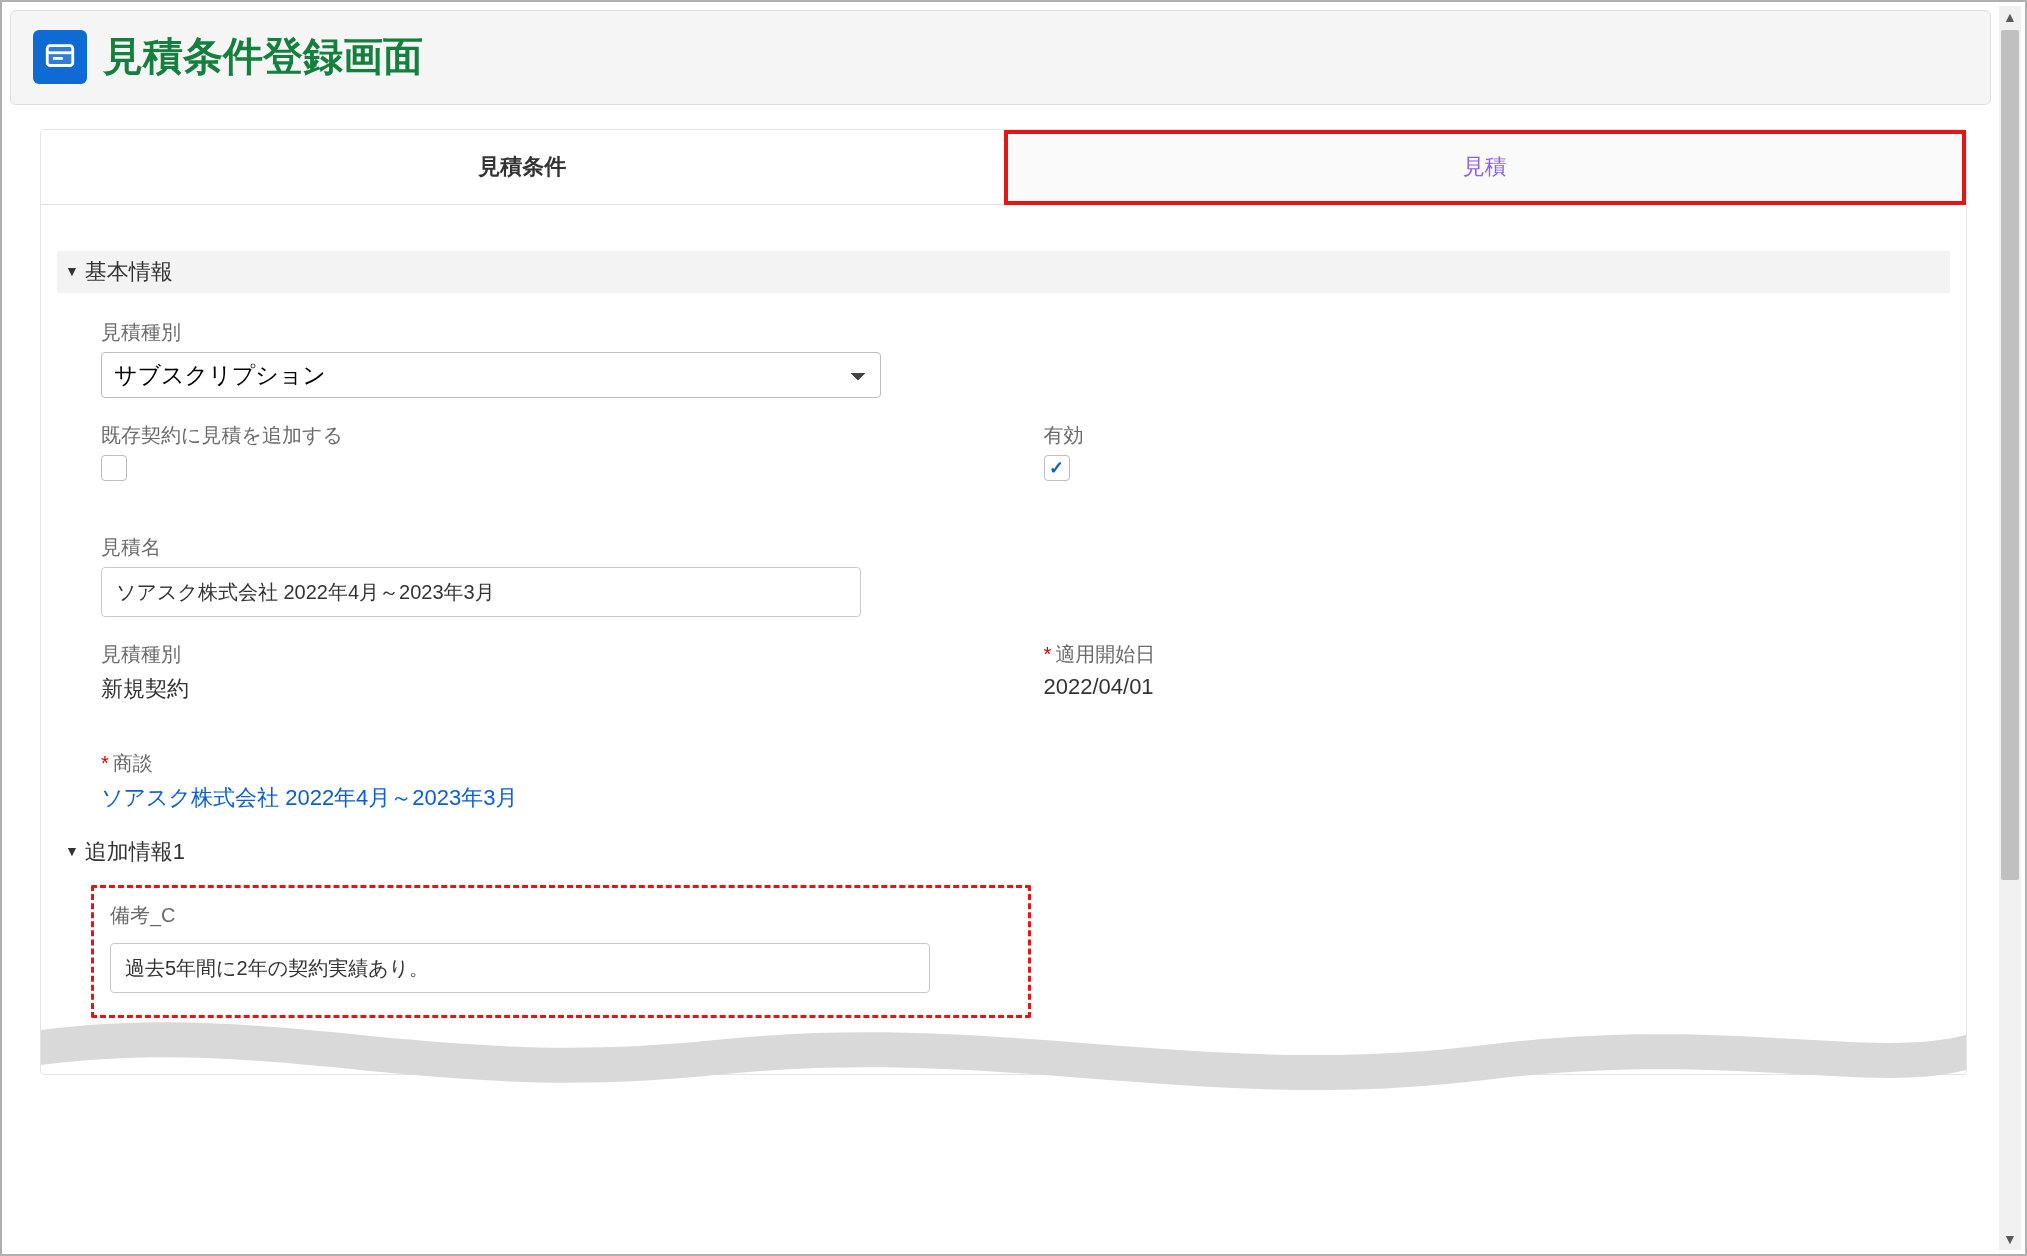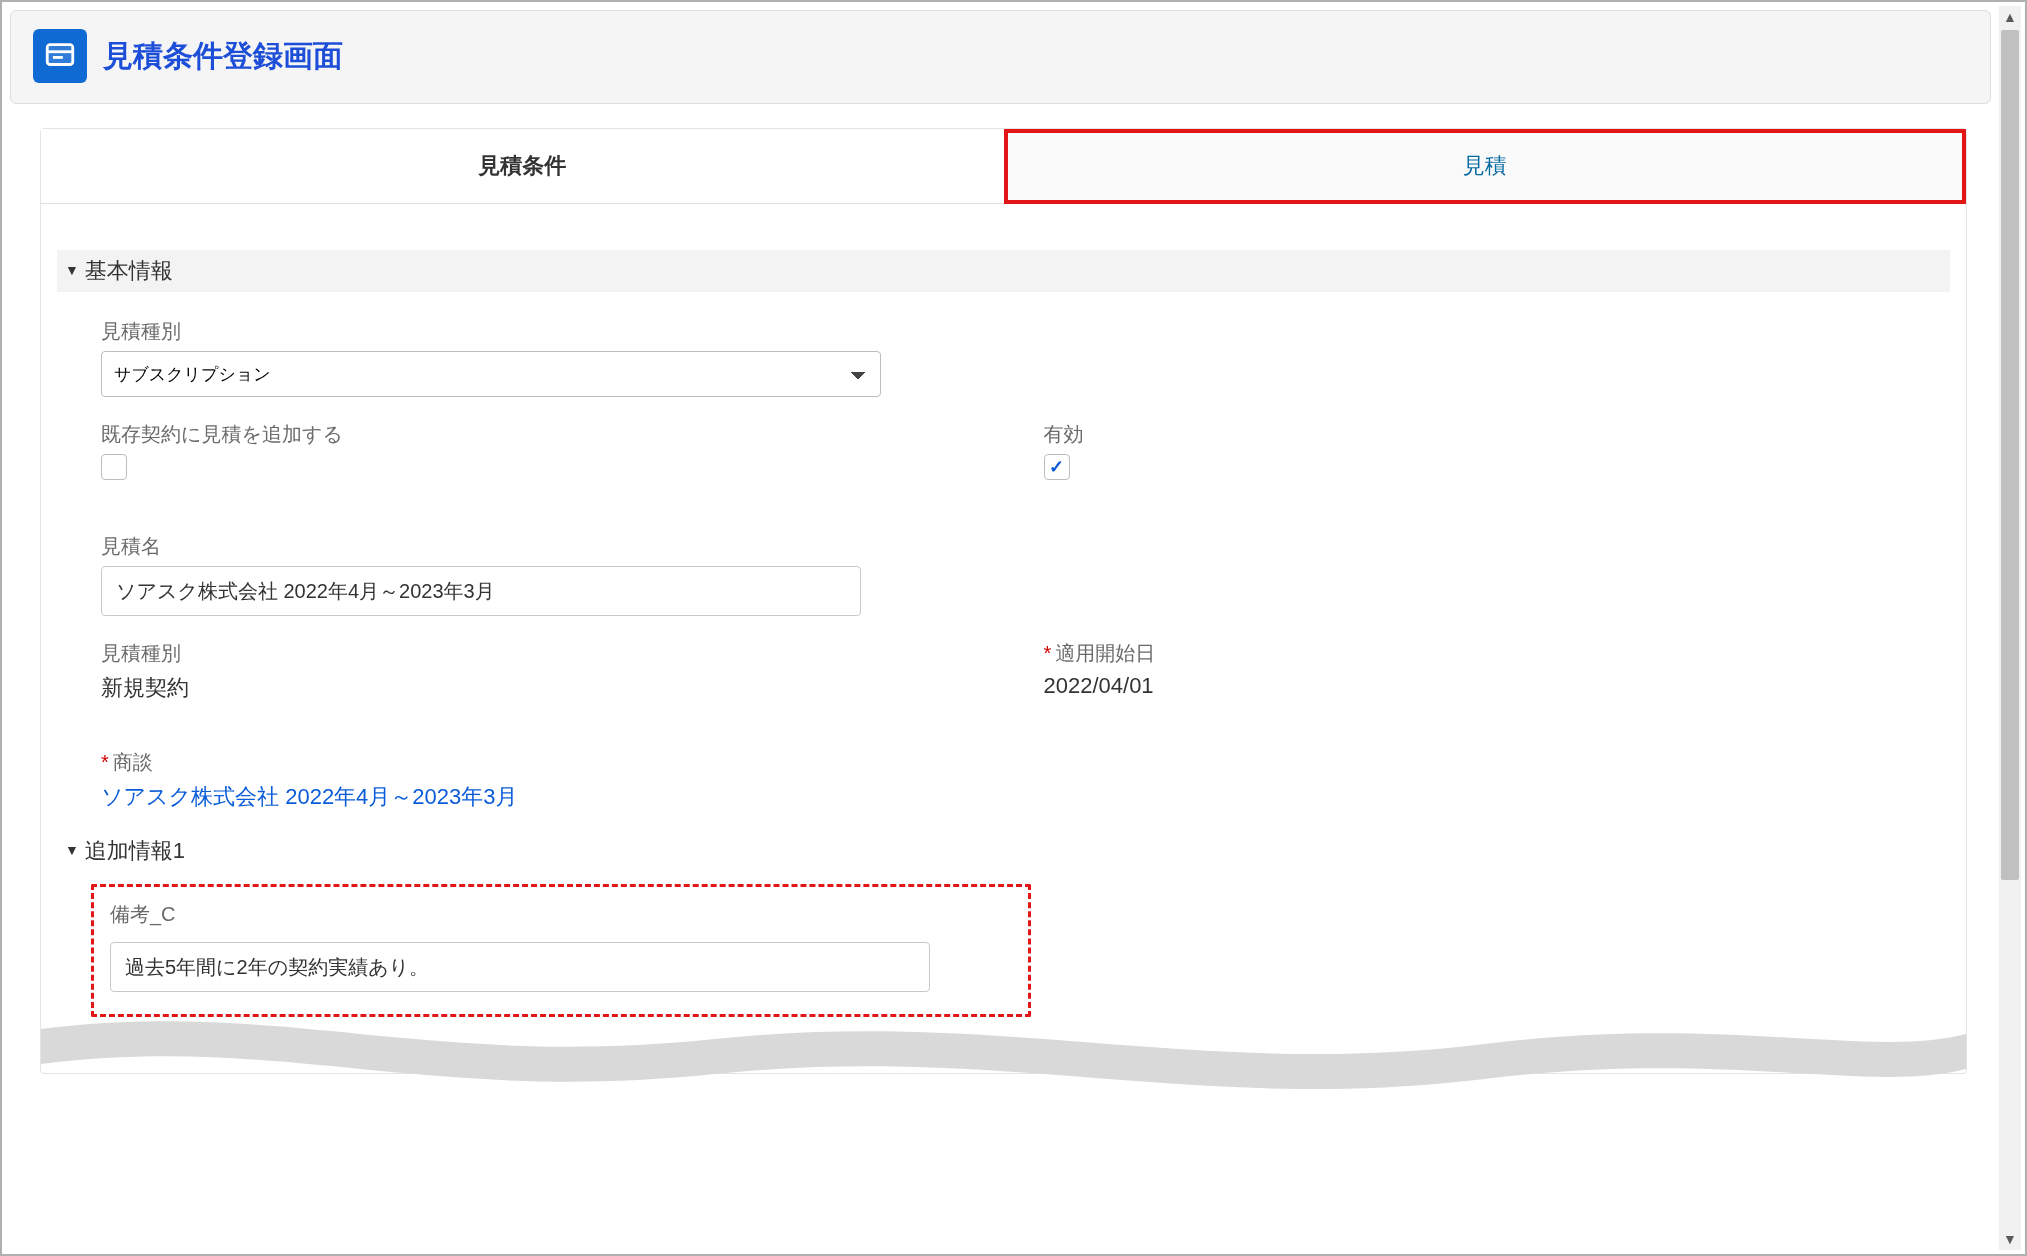--- a/index.html
+++ b/index.html
@@ -72,22 +72,22 @@
     background: #106ad4;
     border-radius: 6px;
     display: flex;
     align-items: center;
     justify-content: center;
     color: #fff;
   }
   .header-icon svg { width: 34px; height: 34px; }
   .page-title {
     font-weight: 700;
-    font-size: 30px;
-    color: #1d4ed8;
+    font-size: 40px;
+    color: #15803d;
     font-family: Liberation Mono, monospace;
   }
 
   .card {
     margin: 24px 28px 0 34px;
     border: 1px solid #e4e4e4;
     border-radius: 4px;
     background: #fff;
     padding-bottom: 56px;
     position: relative;
@@ -106,21 +106,21 @@
     color: #333;
     border-bottom: 1px solid #e0e0e0;
     cursor: pointer;
   }
   .tab.active {
     font-weight: 700;
     background: #ffffff;
   }
   .tab.inactive {
     background: #fafafa;
-    color: #0369a1;
+    color: #8b5cf6;
   }
   .tab.highlight {
     outline: 4px solid #e21616;
     outline-offset: -4px;
   }
 
   .section-header {
     display: flex;
     align-items: center;
     gap: 6px;
@@ -152,21 +152,21 @@
     color: #d30000;
     margin-right: 4px;
   }
   .select {
     width: 780px;
     max-width: 100%;
     height: 46px;
     border: 1px solid #bdbdbd;
     border-radius: 4px;
     background: #fff;
-    font-size: 17px;
+    font-size: 23px;
     padding: 0 12px;
     appearance: none;
     background-image: linear-gradient(45deg, transparent 50%, #444 50%), linear-gradient(135deg, #444 50%, transparent 50%);
     background-position: calc(100% - 22px) 20px, calc(100% - 14px) 20px;
     background-size: 8px 8px, 8px 8px;
     background-repeat: no-repeat;
   }
   .text-input {
     width: 760px;
     max-width: 100%;

